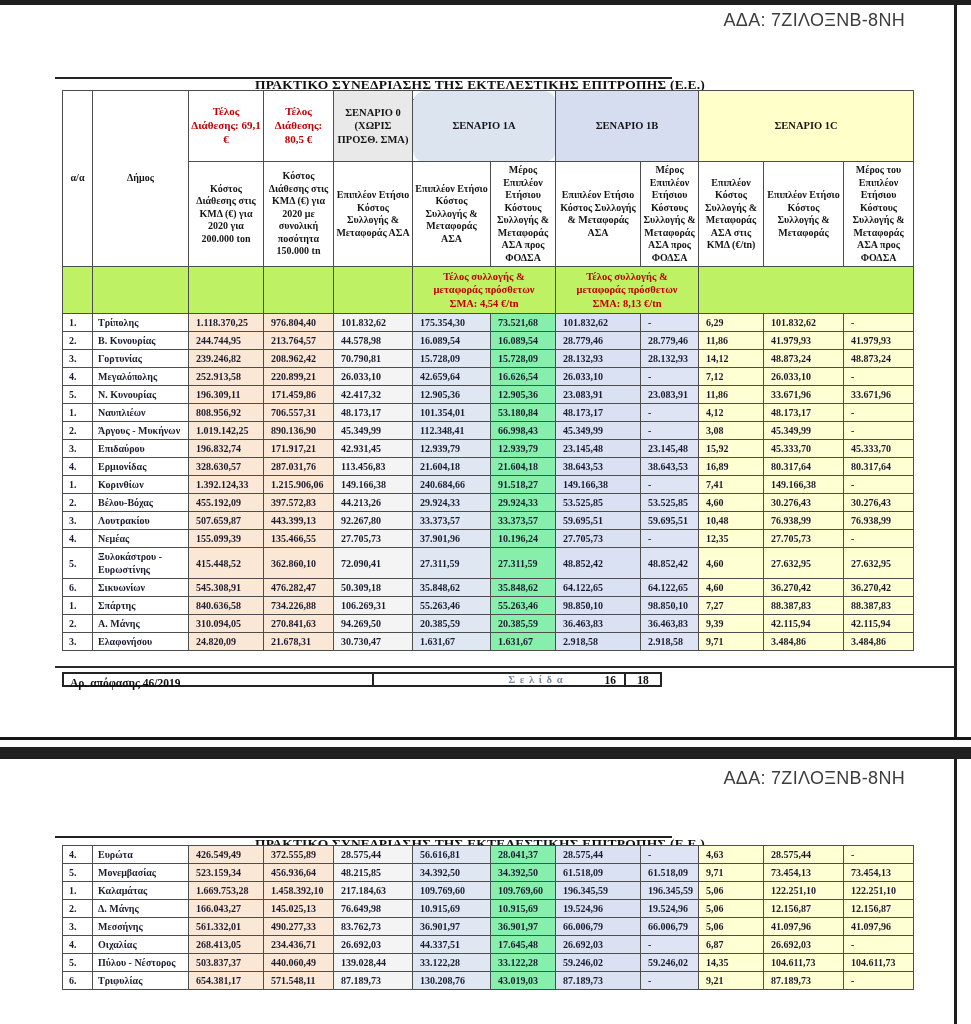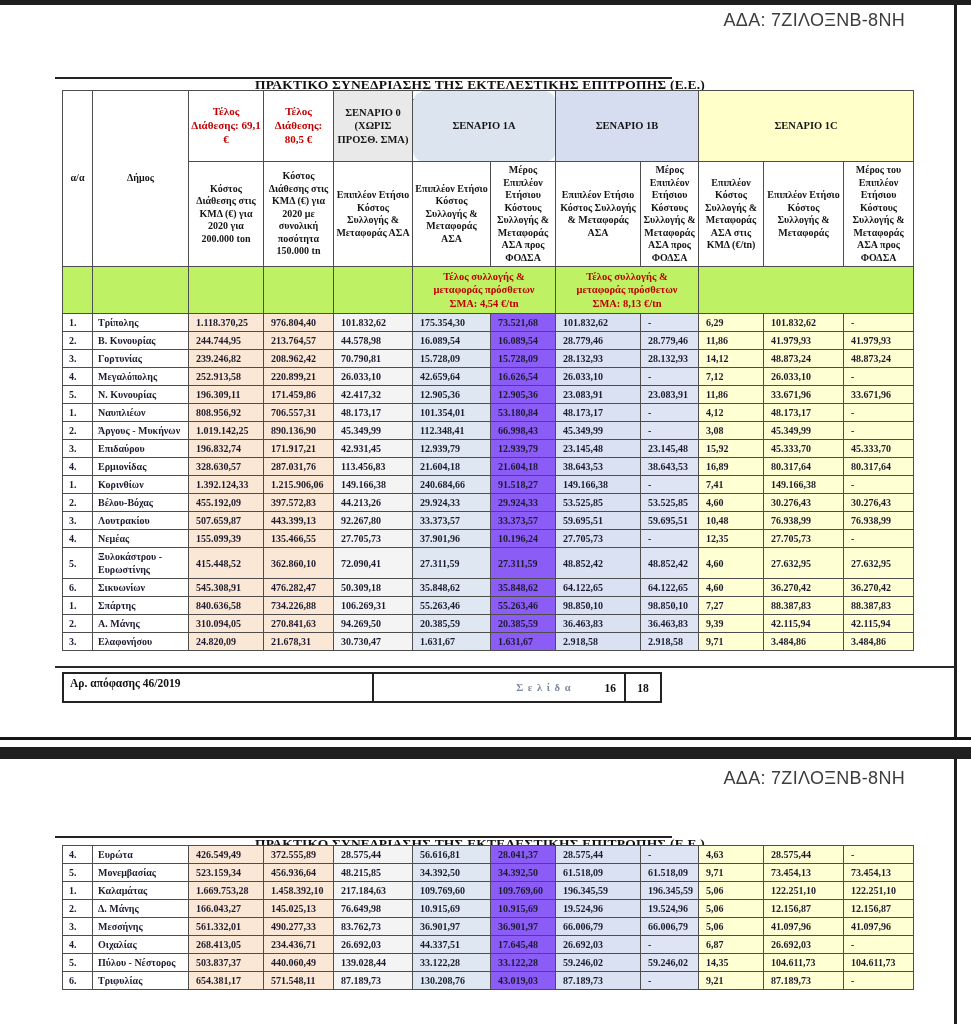--- a/index.html
+++ b/index.html
@@ -45,32 +45,32 @@
 
   tbody td{
     font-size:10px;font-weight:bold;color:#1c1c30;line-height:1.3;
     padding:2px 2px 2px 7px;text-align:left;vertical-align:middle;word-wrap:break-word;
   }
   td.c-aa{padding-left:6px;}
   td.c-dimos{padding-left:5px;}
   td.c-69,td.c-80{background:#fbe7d5;}
   td.c-s0{background:#f4f4f4;}
   td.c-1a1{background:#dfe7f2;}
-  td.c-1a2{background:#8b5cf6;}
+  td.c-1a2{background:#86efac;}
   td.c-1b1{background:#dae1f2;}
   td.c-1b2{background:#dee4f3;}
   td.c-1c1,td.c-1c2,td.c-1c3{background:#feffd2;}
   td.total-cell{background:#ffff00;color:#5c2715;font-size:10.5px;padding-top:4px;padding-bottom:4px;}
   td.c-total-label{background:#ffffff;color:#111;font-size:10.5px;padding:4px 2px 4px 6px;}
 
   
-  #footer{left:62px;top:672px;width:600px;height:31px;display:flex;border:2px solid #222;
+  #footer{left:62px;top:672px;width:600px;height:15px;display:flex;border:2px solid #222;
           font-size:11.5px;background:#fff;box-sizing:border-box;}
   .f-decision{flex:0 0 52%;border-right:2px solid #222;font-weight:bold;padding:3px 6px;box-sizing:border-box;}
-  .f-page{flex:1;display:flex;justify-content:flex-end;align-items:center;padding:3px 8px;gap:2px;border-right:2px solid #222;box-sizing:border-box;}
+  .f-page{flex:1;display:flex;justify-content:flex-end;align-items:center;padding:3px 8px;gap:10px;border-right:2px solid #222;box-sizing:border-box;}
   .f-page .pg-word{color:#7b879d;font-weight:bold;letter-spacing:1px;font-size:10.5px;}
   .f-page .pg-num{font-weight:bold;color:#111;margin-left:31px;}
   .f-last{flex:0 0 34px;display:flex;align-items:center;justify-content:center;font-weight:bold;color:#111;}
 </style>
 </head>
 <body>
 
 <div class="abs topbar"></div>
 <div class="abs right-border-1"></div>
 <div class="abs footer-sep"></div>

